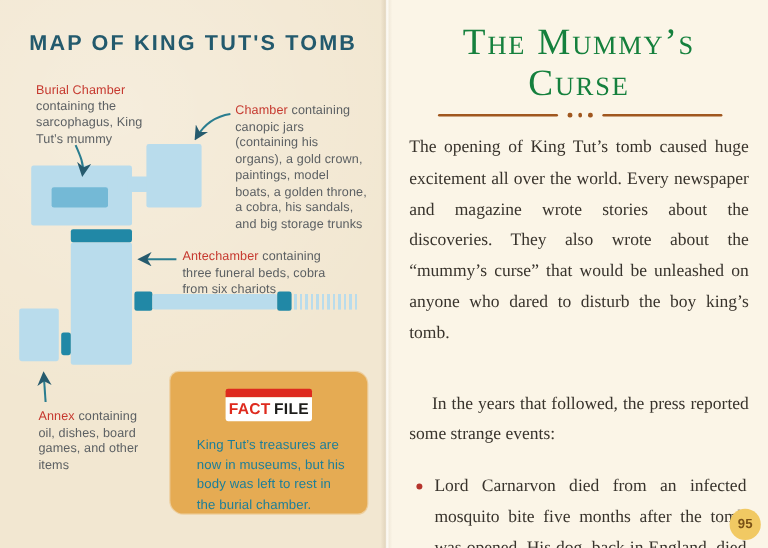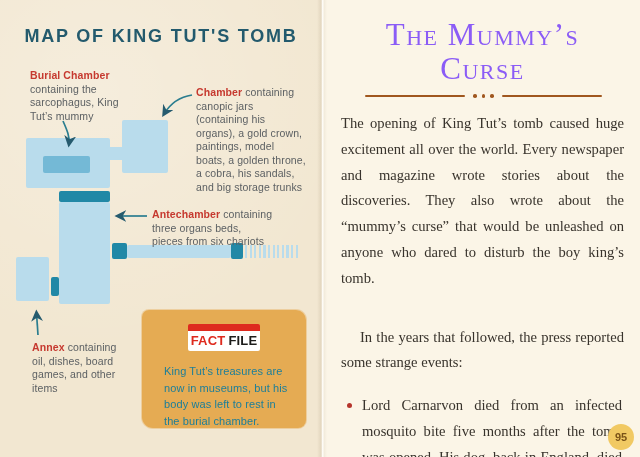--- a/index.html
+++ b/index.html
@@ -23,21 +23,21 @@
   .room.light { background:#b9dcec; }
   .room.mid   { background:#74b9d6; }
   .room.dark  { background:#2188a6; }
 
   .stairs {
     position:absolute;
     background:repeating-linear-gradient(90deg,#b9dcec 0 2.3px, rgba(0,0,0,0) 2.3px 4.6px);
   }
 
   .map-label { position:absolute; font-size:10.5px; line-height:13.5px; color:#5c6063; letter-spacing:.1px; }
-  .map-label .room-name { font-weight:700; color:#c6392f; }
+  .map-label .room-name { font-weight:400; color:#c6392f; }
 
   .arrows { position:absolute; left:0; top:0; width:322px; height:457px; pointer-events:none; }
 
   
   .fact-box {
     position:absolute; left:142px; top:310px; width:164px; height:118px;
     background:#e5ab53;
     border-radius:7px 10px 8px 11px;
     box-shadow:0 0 0 1px rgba(229,171,83,.4);
   }
@@ -63,21 +63,21 @@
   }
 
   
   .page-right {
     position:relative; width:318px; height:457px;
     background:#fbf5e7; padding:18px 16px 0 19px;
     font-family:"Liberation Serif", serif; color:#38332c;
   }
   .article-title {
     font-variant:small-caps; font-weight:500; font-size:31px;
-    letter-spacing:1.5px; text-align:center; color:#8b5cf6; line-height:34px;
+    letter-spacing:1.5px; text-align:center; color:#15803d; line-height:34px;
   }
   .divider { display:flex; align-items:center; margin:7px 22px 0 24px; height:6px; }
   .divider .line { flex:1; height:2.5px; background:#a0571f; border-radius:2px; }
   .divider .dots { display:flex; gap:5px; margin:0 8px; }
   .divider .dots i { width:3.5px; height:3.5px; background:#a0571f; border-radius:50%; }
 
   .body-copy { margin-top:12px; width:283px; font-size:14.6px; line-height:25.8px; text-align:justify; }
   .body-copy p.indent { text-indent:19px;margin-top:33px; }
 
   .events { list-style:none; margin-top:2px; width:281px; }
@@ -135,21 +135,21 @@
     <p class="map-label" style="left:30px; top:69px; width:96px;">
       <span class="room-name">Burial Chamber</span>
       <span>containing the sarcophagus, King Tut’s mummy</span>
     </p>
     <p class="map-label" style="left:196px; top:86px; width:110px;">
       <span class="room-name">Chamber</span>
       <span>containing canopic jars (containing his organs), a gold crown, paintings, model boats, a golden throne, a cobra, his sandals, and big storage trunks</span>
     </p>
     <p class="map-label" style="left:152px; top:208px; width:122px;">
       <span class="room-name">Antechamber</span>
-      <span>containing three organs beds, pieces from six chariots</span>
+      <span>containing three funeral beds, cobra from six chariots</span>
     </p>
     <p class="map-label" style="left:32px; top:341px; width:86px;">
       <span class="room-name">Annex</span>
       <span>containing oil, dishes, board games, and other items</span>
     </p>
 
     <div class="fact-box">
       <div class="fact-badge">
         <div class="bar"></div>
         <div class="plate">

